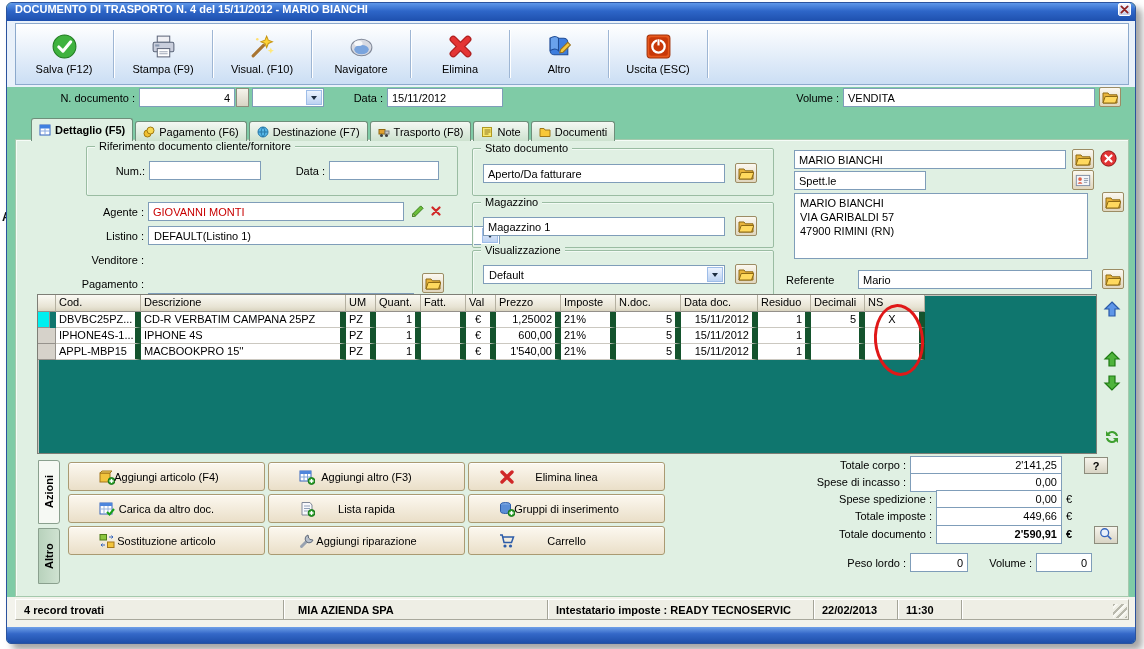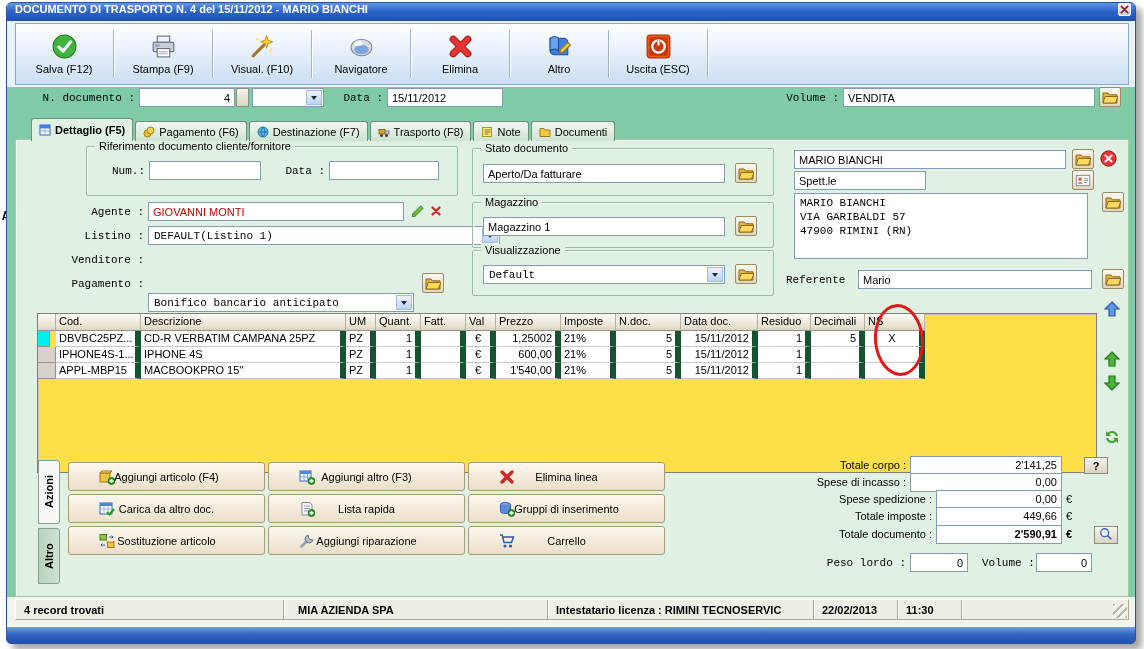--- a/index.html
+++ b/index.html
@@ -1,18 +1,18 @@
 <!DOCTYPE html>
 <html><head>
 <meta charset="utf-8">
 <style>
   * { margin:0; padding:0; box-sizing:border-box; }
   html,body { width:1144px; height:649px; }
   body { background:#fff; font-family:"Liberation Sans", sans-serif; font-size:11px; position:relative; overflow:hidden; color:#000; }
-  .abs { position:absolute;font-family:Liberation Mono, monospace; }
+  .abs { position:absolute; }
 
   
   .window { position:absolute; left:6px; top:2px; width:1130px; height:642px;
     background:#7FCBA6; border:1px solid #2B539E; border-radius:6px 6px 5px 5px;
     box-shadow:6px 6px 7px rgba(90,90,90,.55); overflow:hidden; }
   .titlebar { position:absolute; left:0; top:0; width:100%; height:18px;
     background:linear-gradient(180deg,#5E97E9 0%,#2E66C8 45%,#1E50AE 100%);
     border-radius:5px 5px 0 0; display:flex; align-items:flex-start; padding:0 4px 0 8px;
     color:#fff; font-weight:bold; font-size:11px; }
   .titlebar .ttl { flex:1; white-space:nowrap; overflow:hidden; }
@@ -63,21 +63,21 @@
   .panel { position:absolute; left:8px; top:136px; width:1114px; height:458px;
     background:#E0F0E3; border:1px solid #A5C9AD; box-shadow:inset 1px 1px 0 #F6FCF7; z-index:4; }
   .fset { position:absolute; border:1px solid #9ABCA2; border-radius:2px; box-shadow:1px 1px 0 #F2FAF4 inset; }
   .fset .leg { position:absolute; top:-7px; left:8px; background:#E0F0E3; padding:0 4px; font-size:11px; white-space:nowrap; }
   .redtext { color:#C80000; }
   .bluetext { color:#3A56C8; }
   .addr { background:#fff; border:1px solid #7F9DB9; font-size:11px; padding:2px 5px; white-space:pre-line; line-height:14px; }
 
   
   .grid { position:absolute; left:21px; top:154px; width:1060px; height:160px;
-    background:#fde047; border:1px solid #7E7E76; box-shadow:inset 1px 1px 0 #C4C4BC; overflow:hidden;margin-top:19px; }
+    background:#0f766e; border:1px solid #7E7E76; box-shadow:inset 1px 1px 0 #C4C4BC; overflow:hidden; }
   .gtable { display:grid; grid-template-columns:18px 85px 205px 30px 45px 45px 30px 65px 55px 65px 77px 53px 54px 60px; }
   .gh { background:linear-gradient(#FBFAF4,#E7E3D3 75%,#D9D3BF); border-right:1px solid #B4B0A0;
     border-bottom:1px solid #94908A; padding:1px 3px; height:17px; font-size:11px;
     white-space:nowrap; overflow:hidden; text-align:left; cursor:pointer; }
   .gc { background:#fff; border-right:6px solid #14532d; border-bottom:1px solid #CBC8C0;
     padding:1px 3px; height:16px; font-size:11px; white-space:nowrap; overflow:hidden; }
   .gsel { background:#D6D2CA; border-right:1px solid #96928C; border-bottom:1px solid #96928C; }
   .gsel.cur { background:#00F0F0; }
   .grow { display:contents; }
 
@@ -602,21 +602,21 @@
     <input class="field abs a-r" style="left: 894px; top: 413px; width: 58px;" value="0">
     <span class="lbl abs" style="left:966px;top:417px;width:50px">Volume :</span>
     <input class="field abs a-r" style="left: 1020px; top: 413px; width: 56px;" value="0">
   </div>
 
   <div class="bottomband"></div>
 
   <div class="statusbar">
     <span class="ssec" style="width:268px">4 record trovati</span>
     <span class="ssec" style="width:264px;padding-left:14px">MIA AZIENDA SPA</span>
-    <span class="ssec" style="width:266px">Intestatario licenza : RIMINI TECNOSERVIC</span>
+    <span class="ssec" style="width:266px">Intestatario imposte : READY TECNOSERVIC</span>
     <span class="ssec" style="width:84px">22/02/2013</span>
     <span class="ssec" style="width:64px">11:30</span>
     <span class="ssec" style="flex:1;border-right:none;box-shadow:none"></span>
     <span class="grip"></span>
   </div>
 
   <div class="bluestrip"></div>
 </div>
 
 </body></html>

